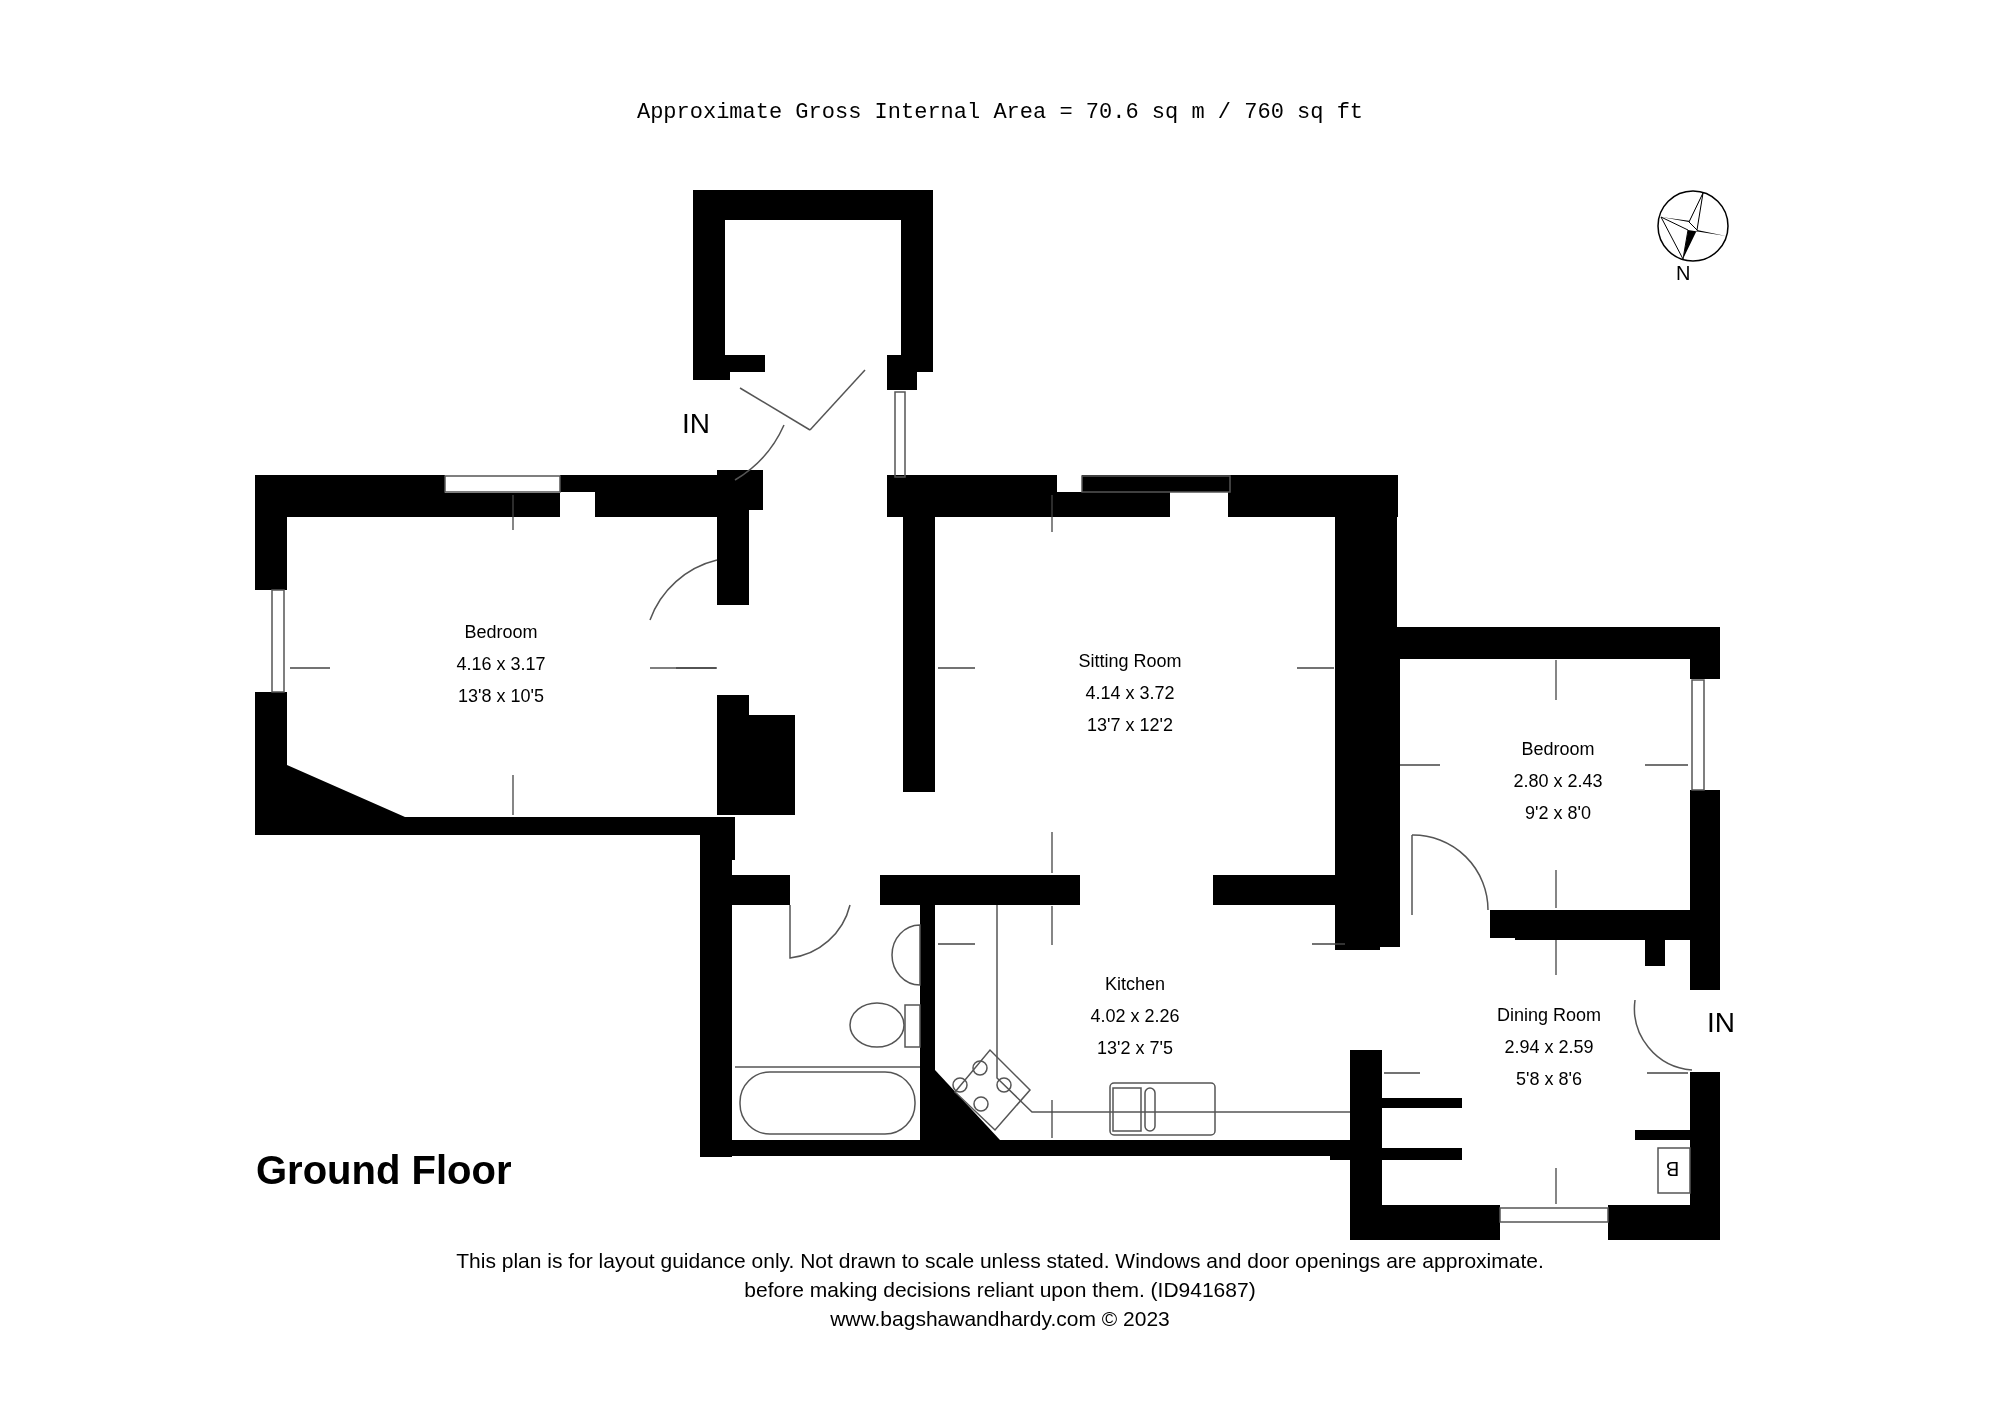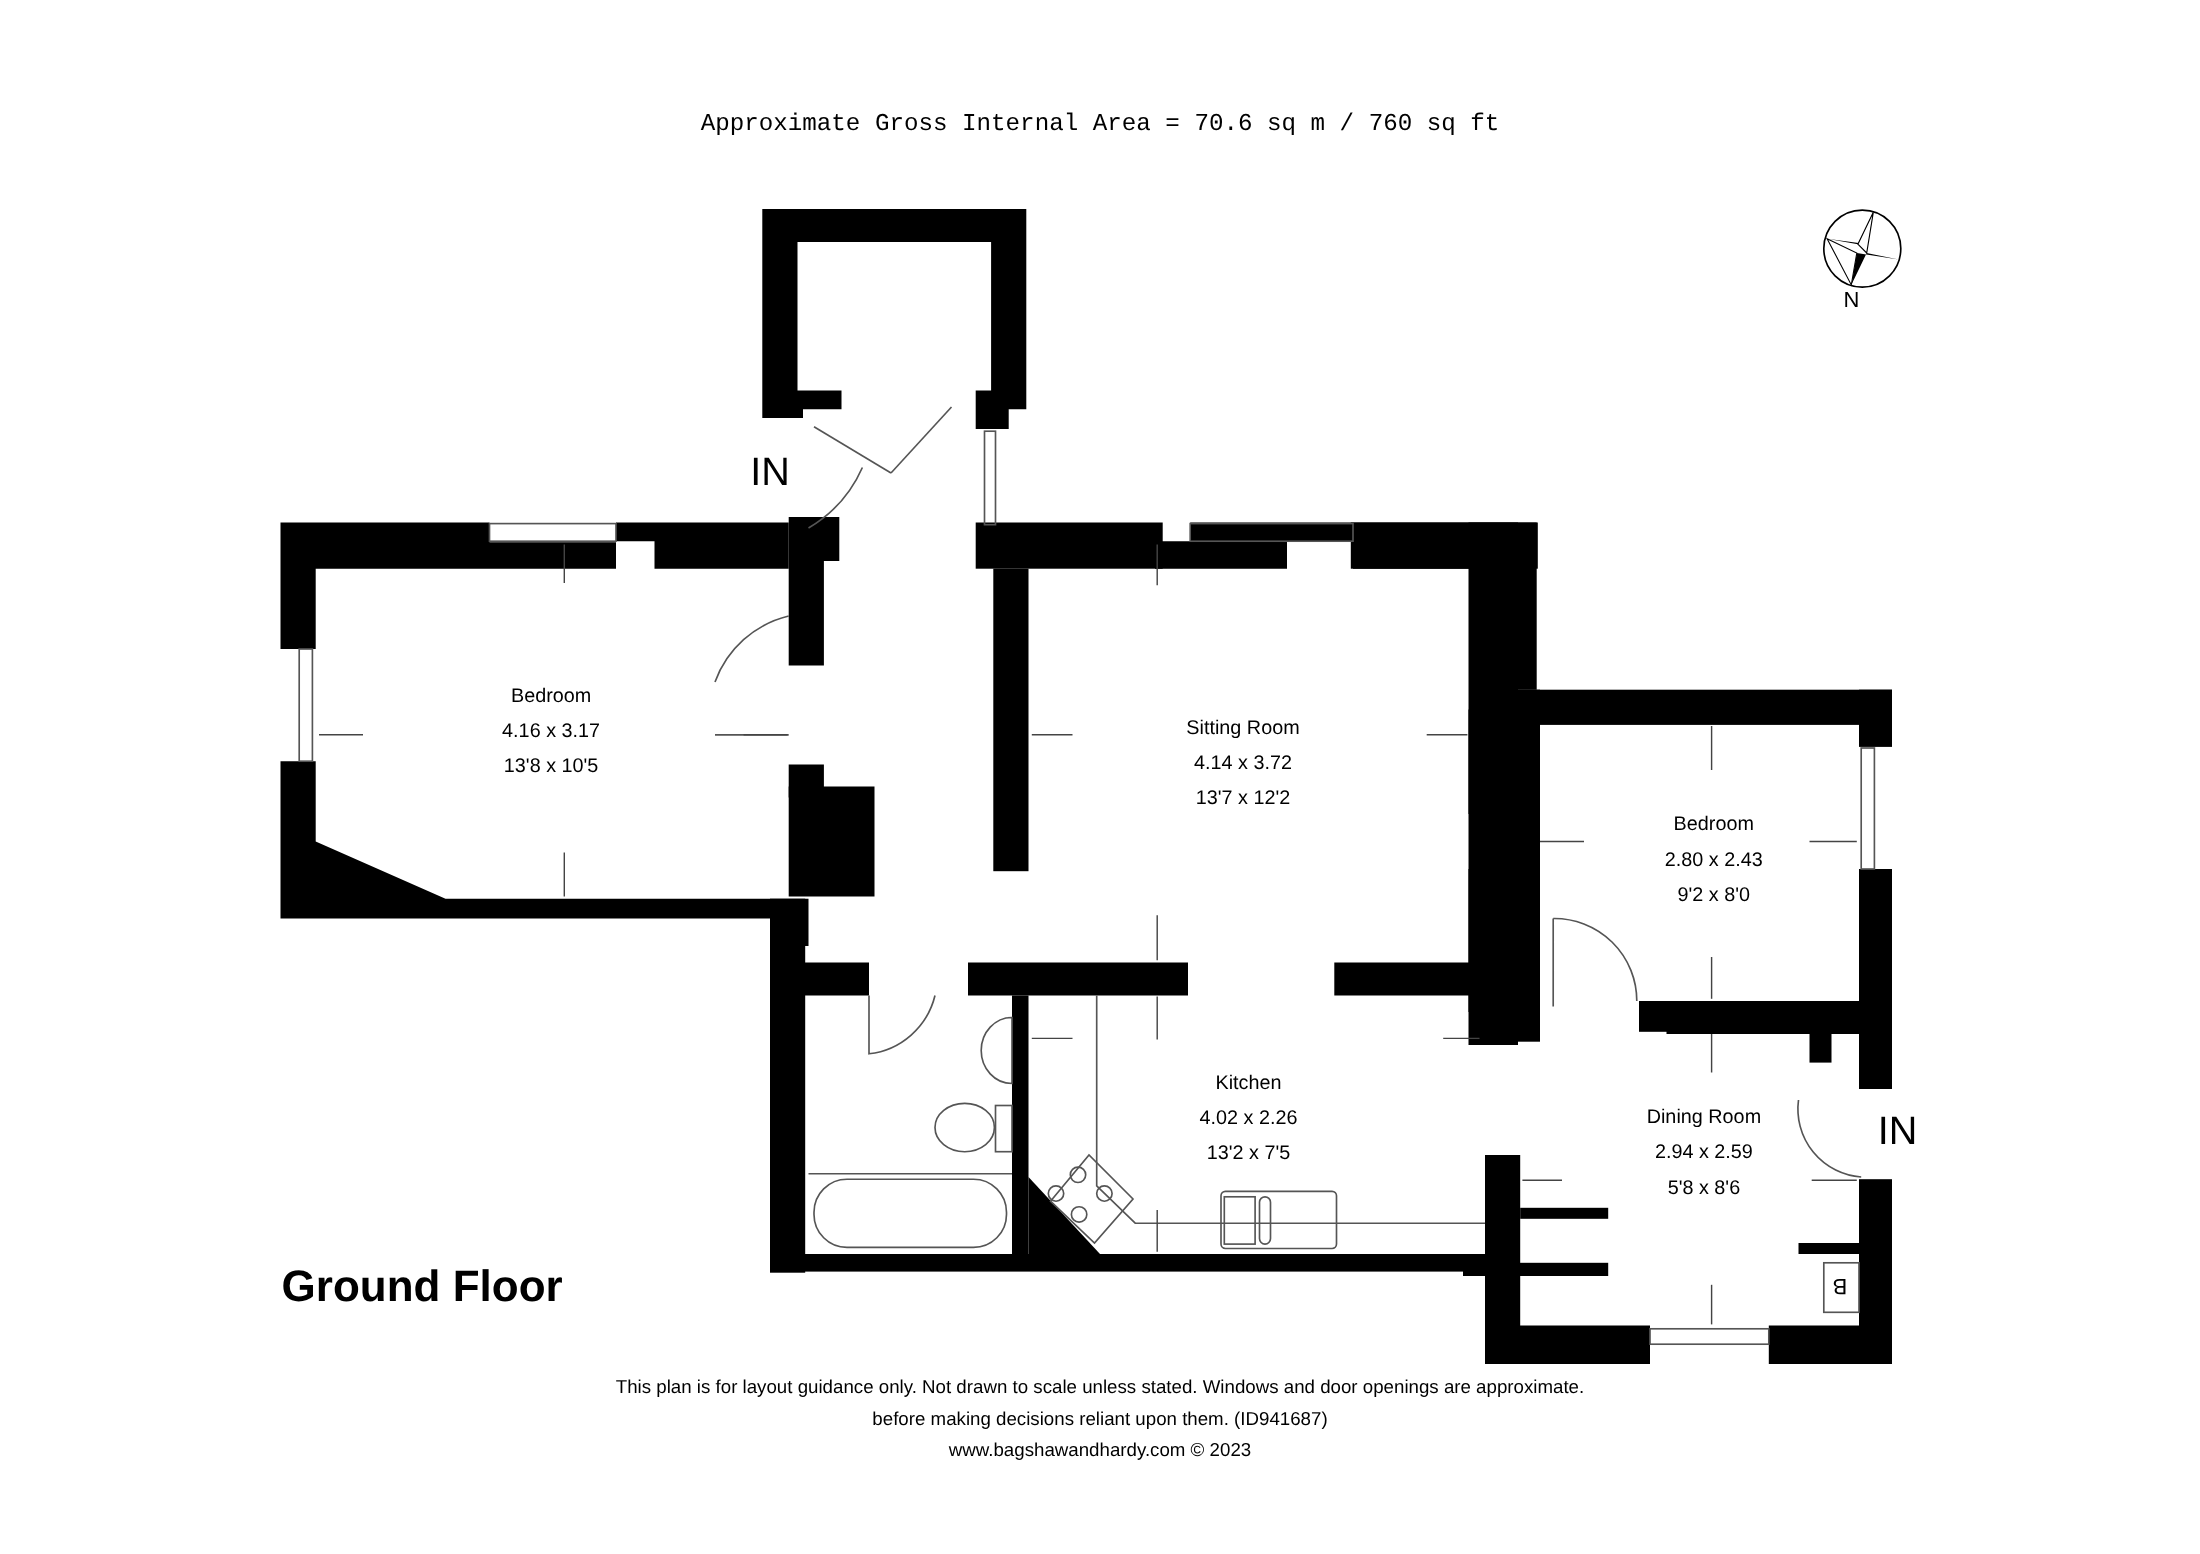--- a/index.html
+++ b/index.html
@@ -1,22 +1,22 @@
 <!DOCTYPE html>
 <html><head>
 <meta charset="utf-8">
 <style>
   html, body { margin:0; padding:0; background:#ffffff; }
   body { width:2000px; height:1413px; position:relative; overflow:hidden; font-family:"Liberation Sans", sans-serif; color:#000; }
   .title { position:absolute; left:0; width:2000px; top:100px; text-align:center; font-size:22px;font-family:Liberation Mono, monospace; }
   .plan { position:absolute; left:0; top:0; }
   .room-label { position:absolute; text-align:center; font-size:18px; line-height:32px; transform:translateX(-50%); white-space:nowrap; }
   .floor-name { position:absolute; left:256px; top:1148px; font-size:40px; font-weight:bold;text-align:right; }
-  .disclaimer { position:absolute; left:0; width:2000px; top:1246px; text-align:center; font-size:17px; line-height:29px; }
-  .in-label { position:absolute; font-size:36px; }
+  .disclaimer { position:absolute; left:0; width:2000px; top:1246px; text-align:center; font-size:21px; line-height:29px; }
+  .in-label { position:absolute; font-size:28px; }
   .compass-n { position:absolute; left:1676px; top:262px; font-size:20px; }
 </style>
 </head>
 <body>
 
 <div class="title">Approximate Gross Internal Area = 70.6 sq m / 760 sq ft</div>
 
 <svg class="plan" width="2000" height="1413" viewBox="0 0 2000 1413">
   <g fill="#000">
 

